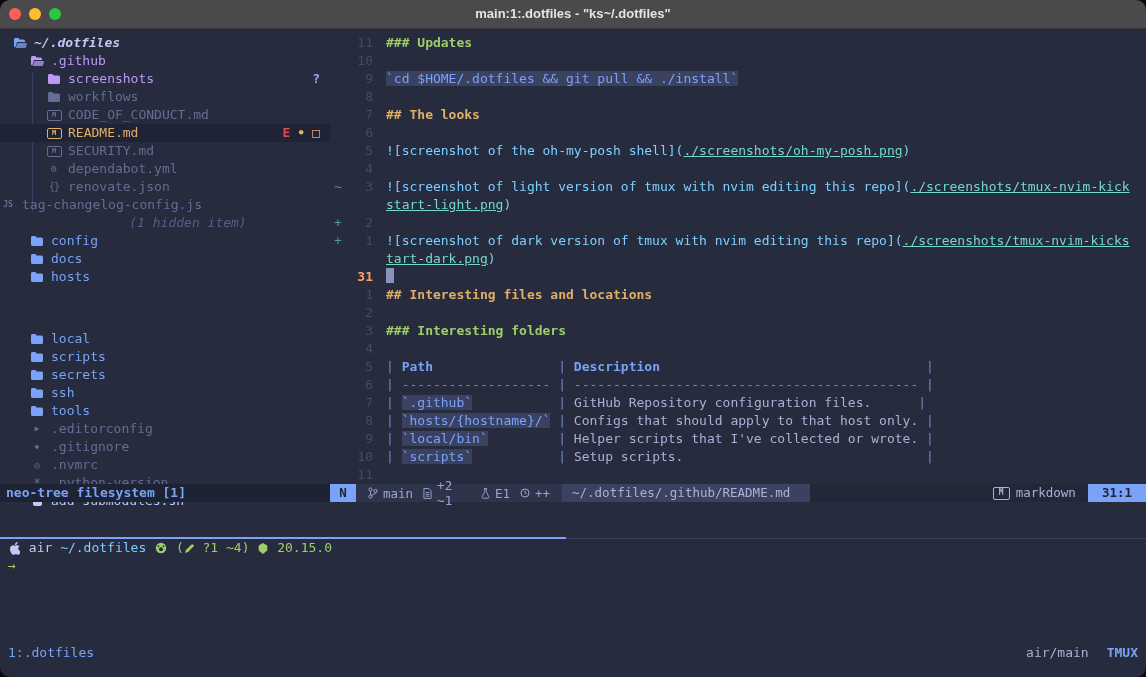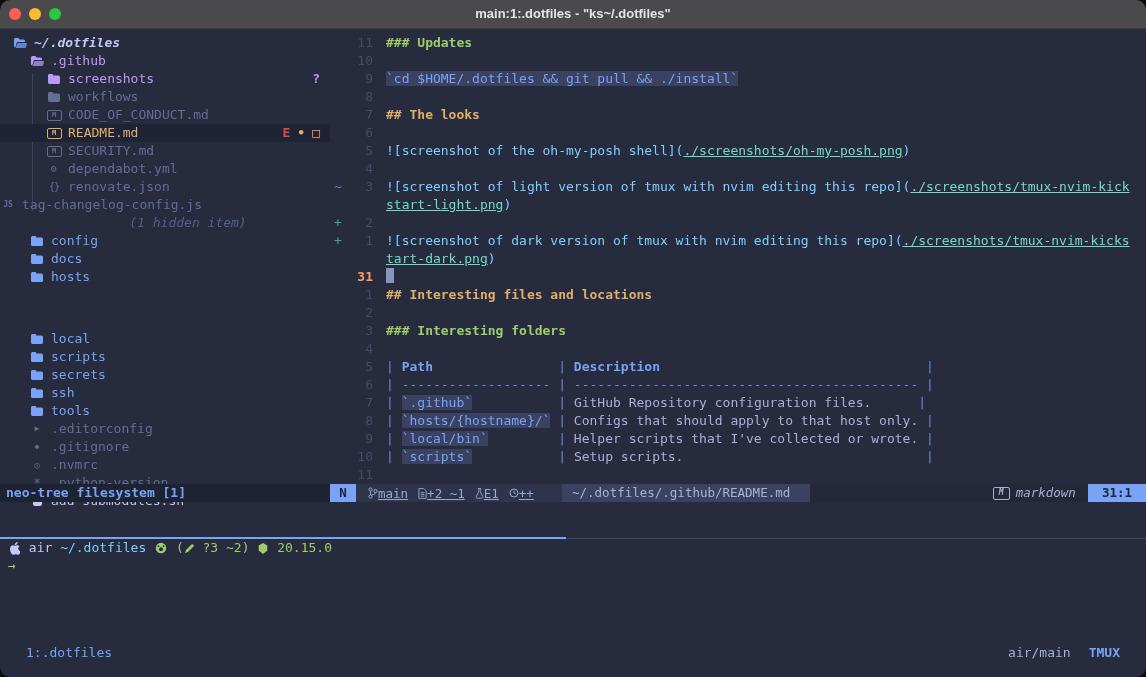--- a/index.html
+++ b/index.html
@@ -51,40 +51,40 @@
   .pipe{color:#6d87c9;} .dash{color:#6d87c9;}
   .th{color:#7aa2f7;font-weight:bold;}
   .cell{color:#a9b1d6;}
   .plain{color:#a9b1d6;}
   .cursor{display:inline-block;width:8px;height:15px;background:#8a93bd;vertical-align:-2px;}
   
   .statusline{position:absolute;left:330px;right:0;top:455px;height:18px;display:flex;align-items:stretch;
               background:#232838;font-size:12.5px;}
   .sl-mode{background:#7aa2f7;color:#1f2335;font-weight:bold;width:26px;text-align:center;line-height:18px;flex:none;}
   .sl-left{display:flex;align-items:center;gap:10px;background:#2e3449;padding:0 12px;color:#9aa7d0;flex:none;width:182px;}
-  .sl-item{display:inline-flex;align-items:center;text-decoration:underline;}
+  .sl-item{display:inline-flex;align-items:center;gap:5px;}
   .sl-icon{display:inline-flex;align-items:center;}
   .sl-path{background:#3b4261;color:#a9b1d6;line-height:18px;padding:0 10px;flex:none;width:228px;}
   .sl-fill{flex:1;}
-  .sl-ft{display:flex;align-items:center;gap:6px;color:#a9b1d6;padding:0 12px;line-height:18px;font-style:italic;}
+  .sl-ft{display:flex;align-items:center;gap:6px;color:#a9b1d6;padding:0 12px;line-height:18px;}
   .sl-pos{background:#7aa2f7;color:#1f2335;font-weight:bold;line-height:18px;padding:0 14px;flex:none;}
   .mdicon{display:inline-block;width:15px;height:11px;border:1px solid currentColor;border-radius:2px;
           font-size:8px;line-height:10px;text-align:center;font-weight:bold;}
   .mdicon::after{content:"M";}
   
   .separator{position:absolute;left:0;right:0;top:508px;height:2px;display:flex;}
   .sep-active{width:566px;background:#7aa2f7;height:2px;}
   .sep-inactive{flex:1;background:#3b4261;height:1px;margin-top:1px;}
   .shell{position:absolute;left:0;right:0;top:510px;}
   .promptline{height:18px;line-height:18px;white-space:pre;padding-left:8px;display:flex;align-items:center;}
   .p-light{color:#c0caf5;} .p-cyan{color:#7dcfff;} .p-green{color:#9ece6a;} .p-yellow{color:#bdc95e;}
   .picon{display:inline-flex;align-items:center;margin:0 1px;}
   .arrowline{height:18px;line-height:18px;padding-left:8px;}
   
-  .tmuxbar{position:absolute;left:0;right:0;top:614px;height:20px;line-height:20px;display:flex;padding:0 26px;}
+  .tmuxbar{position:absolute;left:0;right:0;top:614px;height:20px;line-height:20px;display:flex;padding:0 8px;}
   .tmux-window{color:#7aa2f7;}
   .tmux-right{margin-left:auto;display:flex;gap:18px;}
   .tmux-session{color:#a9b1d6;}
   .tmux-label{color:#7aa2f7;font-weight:bold;}
 </style>
 </head>
 <body>
 
 <div class="window">
   <div class="titlebar">
@@ -244,21 +244,21 @@
       <div class="promptline" id="promptline"><span class="picon p-light"><svg width="11" height="13" viewBox="0 0 11 13">
               <path d="M7.9 2.1c.5-.6.9-1.4.8-2.1-.7 0-1.6.5-2.1 1.1-.5.5-.9 1.3-.8 2.1.8.1 1.6-.4 2.1-1.1z" fill="currentColor"></path>
               <path d="M9.2 6.8c0-1.5 1.2-2.2 1.3-2.3C9.8 3.5 8.7 3.3 8.3 3.3c-.9-.1-1.8.5-2.3.5-.5 0-1.2-.5-2-.5C2.9 3.3 1 4.2 1 6.9c0 1.6.6 3.2 1.4 4.3.6 1 1.2 1.6 2.1 1.6.9 0 1.2-.5 2.3-.5s1.4.5 2.3.5c.9 0 1.5-.9 2.1-1.8.4-.7.6-1.4.7-1.5-.1 0-2.6-1-2.7-2.7z" fill="currentColor"></path>
             </svg></span><span class="p-light"> air </span><span class="p-cyan">~/.dotfiles </span><span class="picon p-green"><svg width="12" height="12" viewBox="0 0 12 12">
               <circle cx="6" cy="6" r="5.2" fill="currentColor"></circle>
               <circle cx="6" cy="7.2" r="2" fill="#262b3d"></circle>
               <circle cx="3.4" cy="4.2" r=".9" fill="#262b3d"></circle>
               <circle cx="8.6" cy="4.2" r=".9" fill="#262b3d"></circle>
             </svg></span><span class="p-green"> (</span><span class="picon p-green"><svg width="9" height="9" viewBox="0 0 9 9">
               <path d="M0 9l1-3L6.5.5a1 1 0 0 1 1.4 0l.6.6a1 1 0 0 1 0 1.4L3 8z" fill="currentColor"></path>
-            </svg></span><span class="p-green"> ?3 ~2) </span><span class="picon p-green"><svg width="10" height="11" viewBox="0 0 10 11">
+            </svg></span><span class="p-green"> ?1 ~4) </span><span class="picon p-green"><svg width="10" height="11" viewBox="0 0 10 11">
               <path d="M5 0l4.3 2.5v5.1L5 10.9.7 7.6V2.5z" fill="currentColor"></path>
             </svg></span><span class="p-green"> 20.15.0</span></div>
       <div class="arrowline p-yellow">→</div>
     </div>
 
     <div class="tmuxbar">
       <span class="tmux-window">1:.dotfiles</span>
       <span class="tmux-right">
         <span class="tmux-session">air/main</span>
         <span class="tmux-label">TMUX</span>

